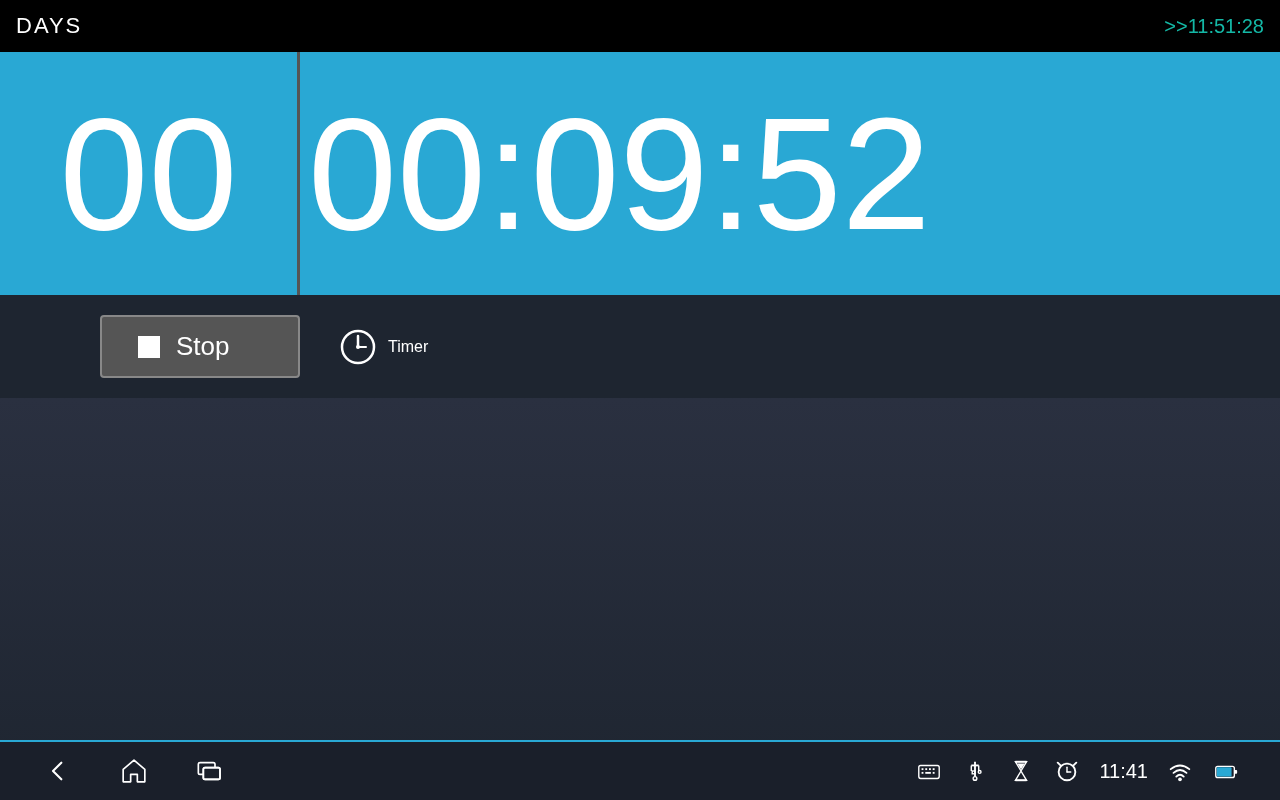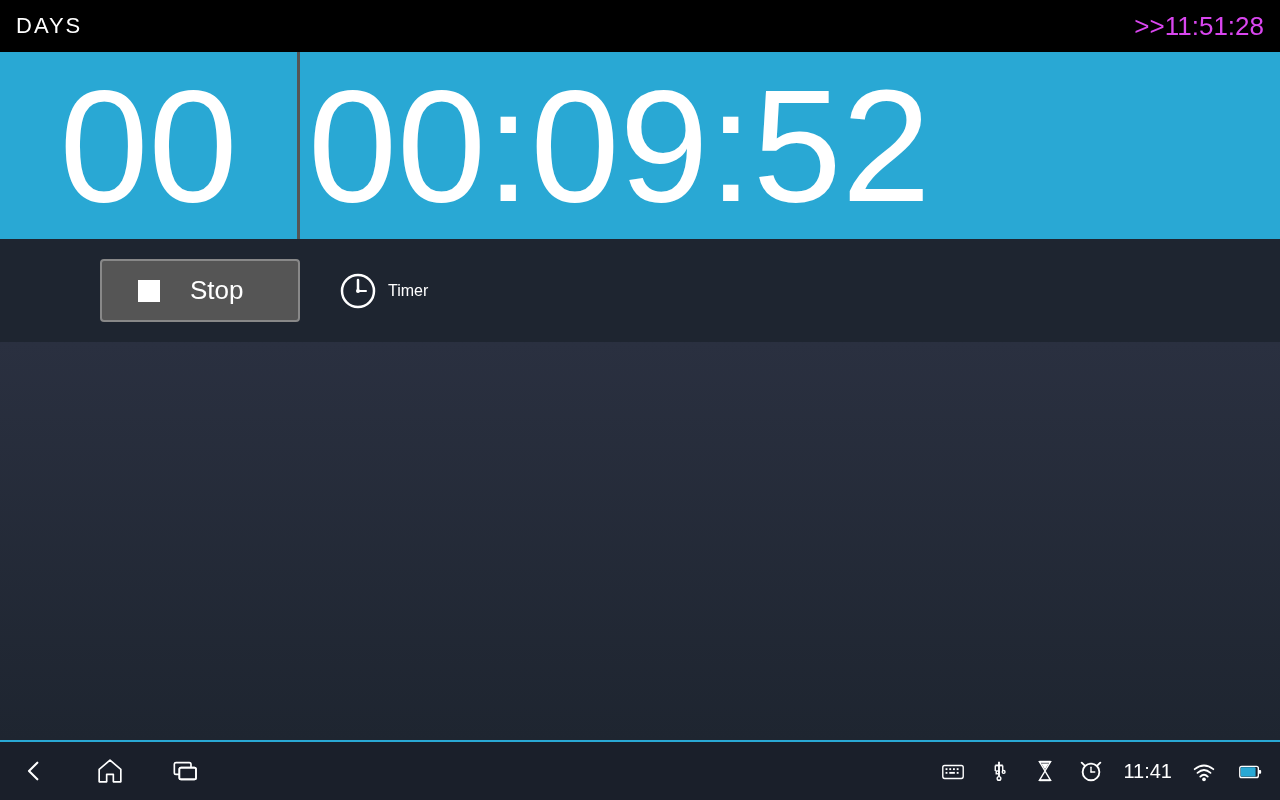--- a/index.html
+++ b/index.html
@@ -25,32 +25,32 @@
     }
 
     #days-label {
       color: #fff;
       font-size: 22px;
       font-weight: 400;
       letter-spacing: 2px;
     }
 
     #current-time {
-      color: #d946ef;
-      font-size: 26px;
+      color: #14b8a6;
+      font-size: 20px;
       font-weight: 400;
     }
 
     
     #timer-display {
       width: 100%;
       background: #29a8d4;
       display: flex;
       align-items: center;
-      height: 187px;
+      height: 243px;
       position: relative;
     }
 
     #days-value-container {
       width: 300px;
       height: 100%;
       display: flex;
       align-items: center;
       justify-content: center;
       border-right: 3px solid #555;
@@ -88,21 +88,21 @@
     }
 
     #stop-button {
       background: #555;
       border: 2px solid #888;
       color: #fff;
       font-size: 26px;
       padding: 14px 36px;
       display: flex;
       align-items: center;
-      gap: 30px;
+      gap: 16px;
       cursor: pointer;
       border-radius: 4px;
       min-width: 200px;
     }
 
     #stop-icon {
       width: 22px;
       height: 22px;
       background: #fff;
       display: inline-block;
@@ -144,21 +144,21 @@
       position: absolute;
       bottom: 0;
       left: 0;
       width: 100%;
       height: 60px;
       background: #1a1f2a;
       border-top: 2px solid #29a8d4;
       display: flex;
       align-items: center;
       justify-content: space-between;
-      padding: 0 16px;
+      padding: 0 40px;
     }
 
     #nav-left {
       display: flex;
       align-items: center;
       gap: 40px;
     }
 
     .nav-btn {
       width: 36px;

